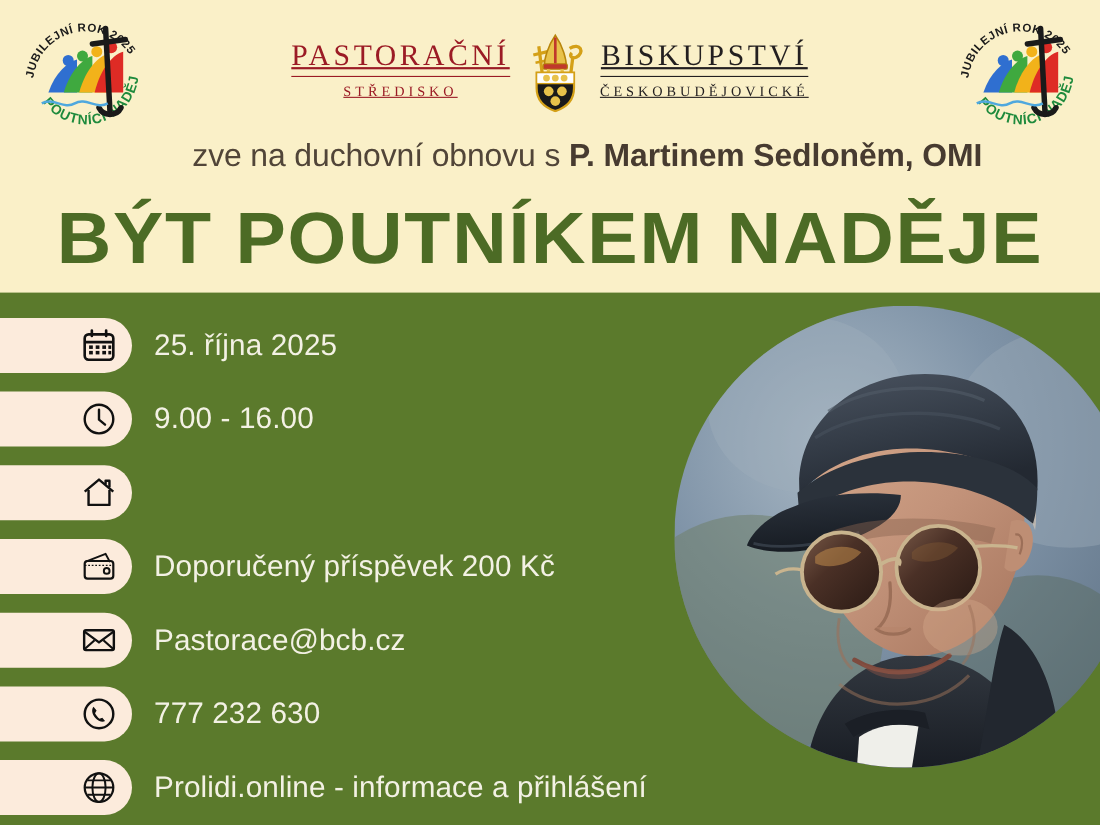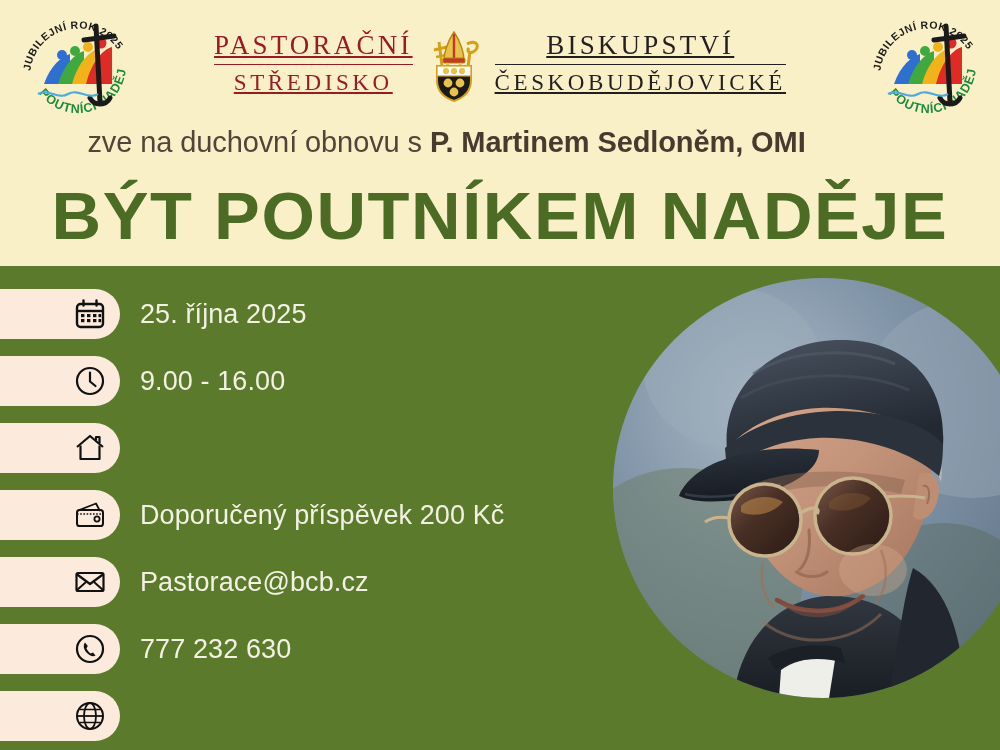--- a/index.html
+++ b/index.html
@@ -59,21 +59,21 @@
     line-height: 1.0;
     text-decoration: underline;
   }
   .lockup-text .line1 {
     font-size: 27px;
     letter-spacing: 3.2px;
     font-weight: 400;
     white-space: nowrap;
   }
   .lockup-text .line2 {
-    font-size: 23px;
+    font-size: 13px;
     letter-spacing: 3.6px;
     font-weight: 400;
     white-space: nowrap;
     padding-top: 6px;
   }
   .lockup-text .rule {
     height: 1px;
     margin: 5px 0 0 0;
   }
   .lockup-left { color: #9B1B25; }
@@ -82,21 +82,21 @@
   .lockup-right .rule { background: #231F20; }
 
   #coat-of-arms { width: 62px; height: 78px; flex: 0 0 auto; }
   #coat-of-arms svg { display:block; width:100%; height:100%; }
 
   
   #subtitle {
     position: absolute;
     left: 0; top: 126px;
     width: 893px;
-    text-align: center;
+    text-align: right;
     font-size: 29px;
     color: #514538;
     letter-spacing: -0.1px;
     white-space: nowrap;
   }
   #subtitle .bold { font-weight: bold; color: #473B30; }
 
   
   #main-title {
     position: absolute;
@@ -370,20 +370,21 @@
       <div class="info-pill">
         <div class="info-icon">
           <svg viewBox="0 0 32 32">
             <circle cx="16" cy="16" r="13" fill="none" stroke="#111" stroke-width="2"></circle>
             <ellipse cx="16" cy="16" rx="6" ry="13" fill="none" stroke="#111" stroke-width="1.8"></ellipse>
             <path d="M3 16 H29" stroke="#111" stroke-width="1.8"></path>
             <path d="M5.6 9.5 H26.4 M5.6 22.5 H26.4" stroke="#111" stroke-width="1.6"></path>
           </svg>
         </div>
       </div>
+      <div class="info-text">Prolidi.online - informace a přihlášení</div>
     </div>
 
   </div>
 
   <div id="portrait">
     <svg viewBox="0 0 420 420" preserveAspectRatio="xMidYMid slice">
       <defs>
         <radialGradient id="bgSky" cx="35%" cy="30%" r="85%">
           <stop offset="0%" stop-color="#A9B8C4"></stop>
           <stop offset="45%" stop-color="#8094A8"></stop>

